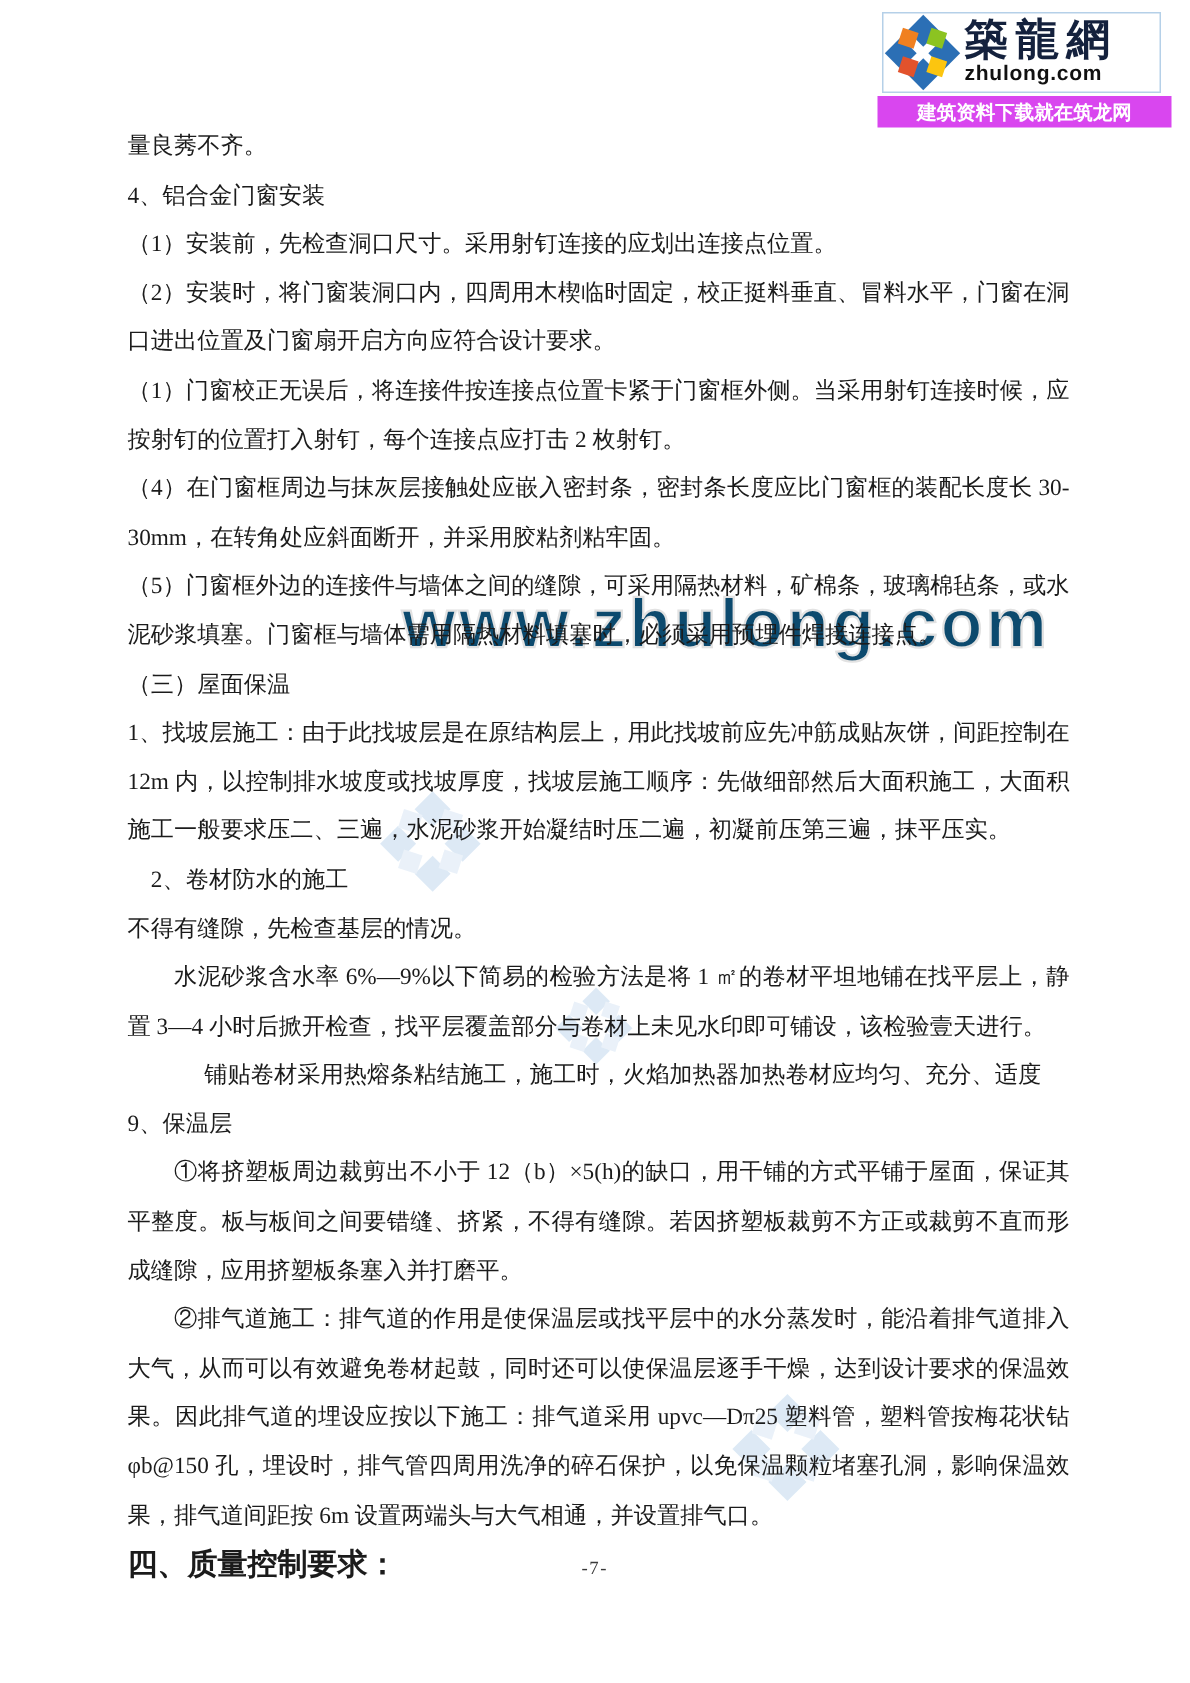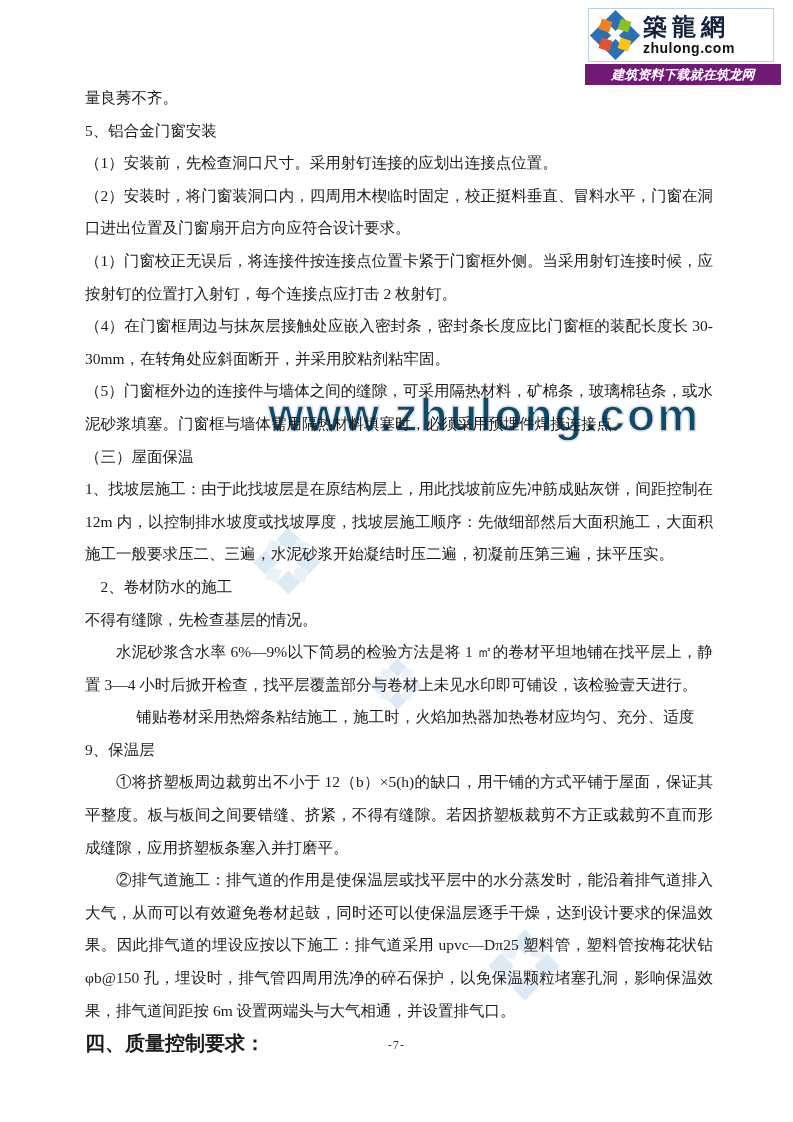--- a/index.html
+++ b/index.html
@@ -30,21 +30,21 @@
     border:1px solid #b5d0e8;display:flex;align-items:center;box-sizing:border-box;
   }
   .logo-strip{
     margin-top:2px;width:196px;height:21px;line-height:21px;text-align:center;
     color:#ffffff;font-size:13px;font-weight:bold;
     font-family:"Liberation Sans","DejaVu Sans",sans-serif;
     background:#1a67b4;
   }
   .logo-text{margin-left:7px;}
   .logo-cn{
-    font-size:24px;font-weight:bold;color:#14213d;letter-spacing:5px;
+    font-size:29px;font-weight:bold;color:#14213d;letter-spacing:5px;
     line-height:26px;font-family:"Liberation Serif","DejaVu Serif",serif;
   }
   .logo-en{
     font-size:14px;font-weight:bold;color:#111111;line-height:16px;
     font-family:"Liberation Sans","DejaVu Sans",sans-serif;letter-spacing:.5px;
   }
   
   .pinwheel{position:relative;flex:0 0 auto;}
   .pinwheel .arm,.pinwheel .corner{position:absolute;}
   .pinwheel .arm{background:var(--arm,#2b6fb5);transform:rotate(45deg);}
@@ -128,26 +128,26 @@
       <div class="corner tl"></div>
         <div class="corner tr"></div>
         <div class="corner bl"></div>
         <div class="corner br"></div>
     </div>
     <div class="logo-text">
       <div class="logo-cn">築龍網</div>
       <div class="logo-en">zhulong.com</div>
     </div>
   </div>
-  <div class="logo-strip" style="background: #701a75; font-style: italic;">建筑资料下载就在筑龙网</div>
+  <div class="logo-strip" style="background: #d946ef;">建筑资料下载就在筑龙网</div>
 </div>
 
 <div class="content">
   <p>量良莠不齐。</p>
-  <p>5、铝合金门窗安装</p>
+  <p>4、铝合金门窗安装</p>
   <p>（1）安装前，先检查洞口尺寸。采用射钉连接的应划出连接点位置。</p>
   <p>（2）安装时，将门窗装洞口内，四周用木楔临时固定，校正挺料垂直、冒料水平，门窗在洞口进出位置及门窗扇开启方向应符合设计要求。</p>
   <p>（1）门窗校正无误后，将连接件按连接点位置卡紧于门窗框外侧。当采用射钉连接时候，应按射钉的位置打入射钉，每个连接点应打击 2 枚射钉。</p>
   <p>（4）在门窗框周边与抹灰层接触处应嵌入密封条，密封条长度应比门窗框的装配长度长 30-30mm，在转角处应斜面断开，并采用胶粘剂粘牢固。</p>
   <p>（5）门窗框外边的连接件与墙体之间的缝隙，可采用隔热材料，矿棉条，玻璃棉毡条，或水泥砂浆填塞。门窗框与墙体需用隔热材料填塞时，必须采用预埋件焊接连接点。</p>
   <p>（三）屋面保温</p>
   <p>1、找坡层施工：由于此找坡层是在原结构层上，用此找坡前应先冲筋成贴灰饼，间距控制在 12m 内，以控制排水坡度或找坡厚度，找坡层施工顺序：先做细部然后大面积施工，大面积施工一般要求压二、三遍，水泥砂浆开始凝结时压二遍，初凝前压第三遍，抹平压实。</p>
   <p class="ti-1">2、卷材防水的施工</p>
   <p>不得有缝隙，先检查基层的情况。</p>
   <p class="ti-2">水泥砂浆含水率 6%—9%以下简易的检验方法是将 1 ㎡的卷材平坦地铺在找平层上，静置 3—4 小时后掀开检查，找平层覆盖部分与卷材上未见水印即可铺设，该检验壹天进行。</p>

